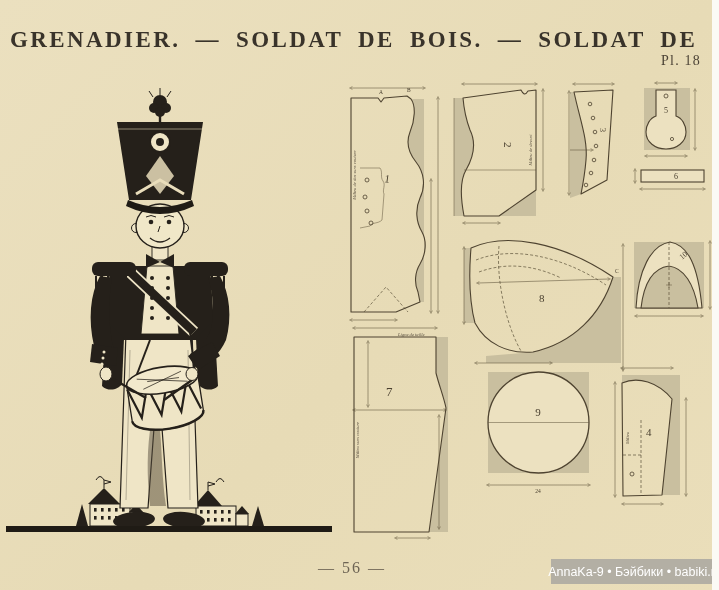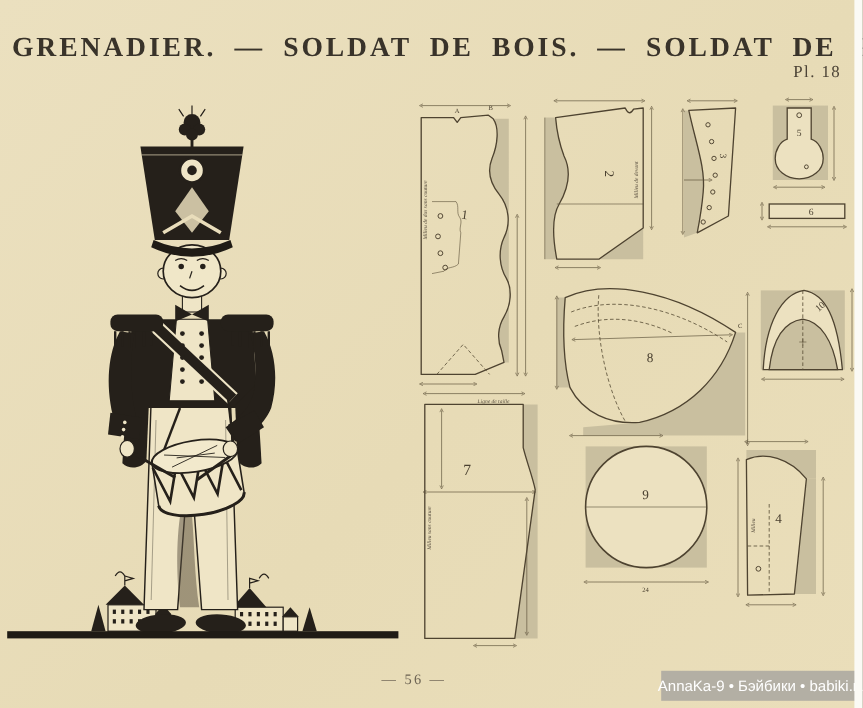--- a/index.html
+++ b/index.html
@@ -3,21 +3,21 @@
 <meta charset="utf-8">
 <style>
   html,body{margin:0;padding:0;background:#555;}
   .page{position:relative;width:719px;height:590px;overflow:hidden;
         background:linear-gradient(135deg,#ebe0bf 0%,#e7dbb6 55%,#eadeba 100%);
         font-family:"Liberation Serif",serif;}
   .edge-strip{position:absolute;right:0;top:0;width:7px;height:590px;background:#fbfaf5;}
   .title{position:absolute;left:10px;top:27px;width:700px;font-size:23px;font-weight:bold;
          letter-spacing:2.4px;word-spacing:7px;color:#39332a;white-space:nowrap;}
   .plate{position:absolute;right:18px;top:53px;font-size:14px;letter-spacing:1.2px;color:#4c4336;}
-  .pagenum{position:absolute;left:318px;top:559px;font-size:12px;color:#6d6454;letter-spacing:2px;}
+  .pagenum{position:absolute;left:318px;top:559px;font-size:16px;color:#6d6454;letter-spacing:2px;}
   .watermark{position:absolute;right:0;bottom:6px;width:168px;height:25px;
              background:rgba(174,171,163,0.93);color:#ffffff;
              font-family:"Liberation Sans",sans-serif;font-size:12.5px;
              display:flex;align-items:center;justify-content:center;white-space:nowrap;}
   svg.fig{position:absolute;left:0;top:80px;}
   svg.pat{position:absolute;left:336px;top:80px;}
   
   .outline{fill:none;stroke:#4e4330;stroke-width:1.1;stroke-linejoin:round;}
   .paperfill{fill:#ece1c0;}
   .shade{fill:#c9bf9f;stroke:none;}

